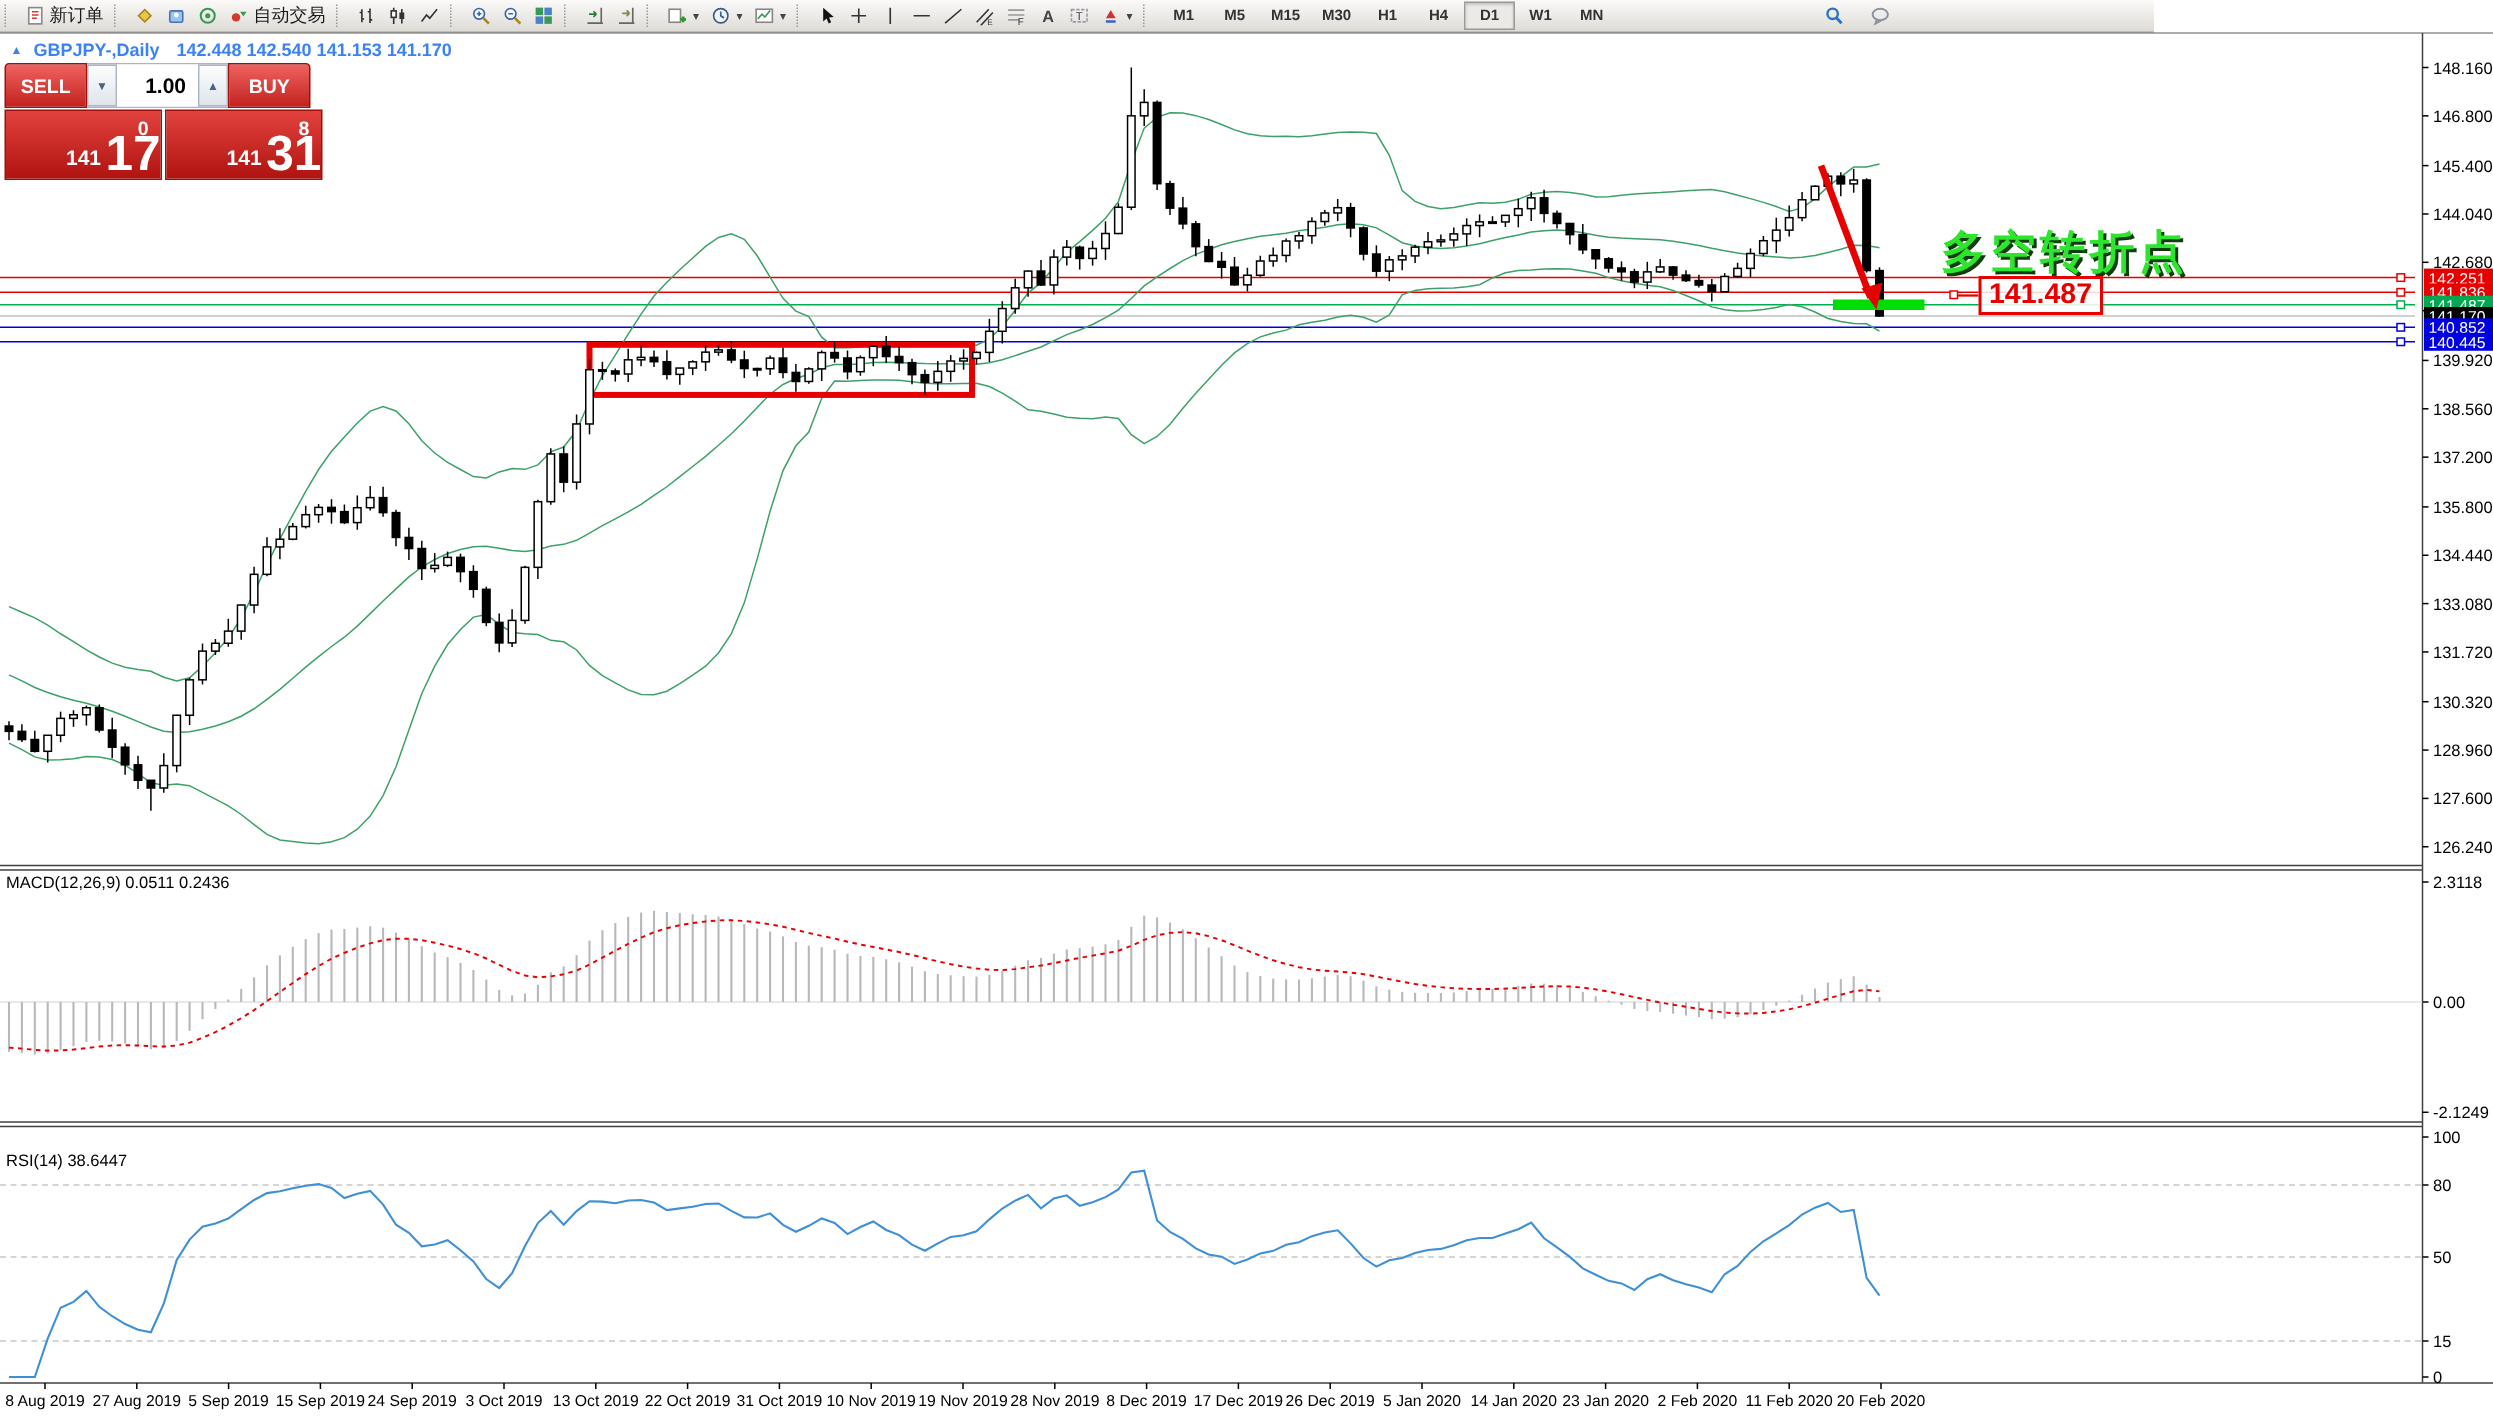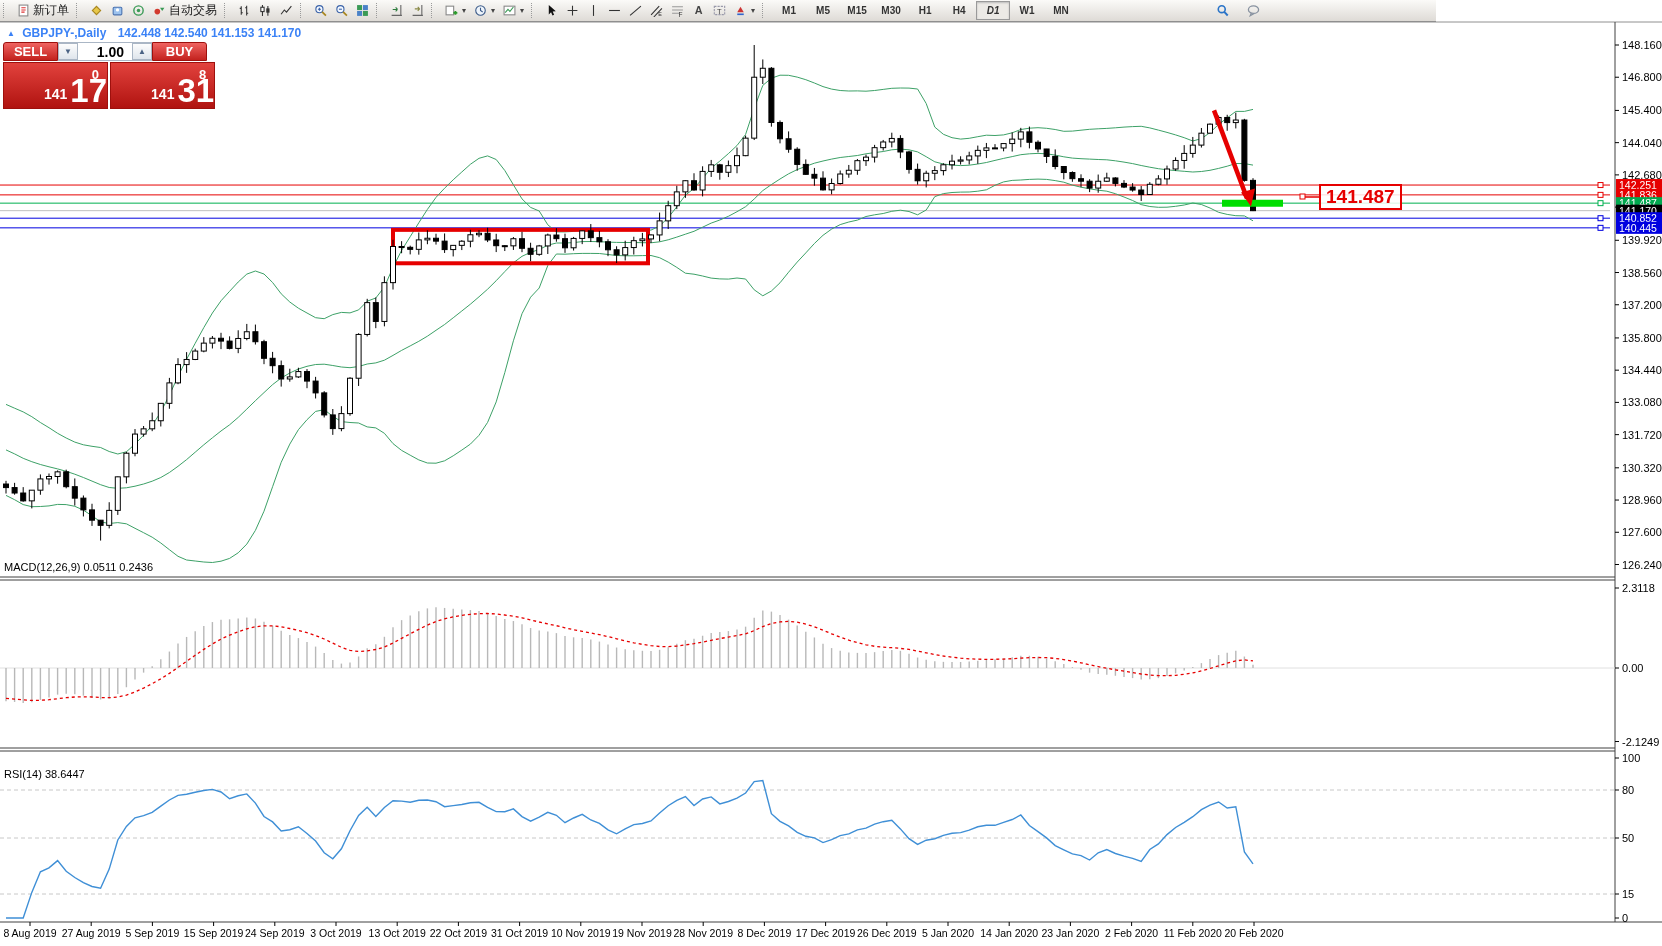--- a/index.html
+++ b/index.html
@@ -8,29 +8,29 @@
   
   #toolbar{position:absolute;left:0;top:0;width:1436px;height:21px;display:flex;align-items:center;
            background:linear-gradient(#fbfaf8,#dedbd6);border-bottom:1px solid #8f8f8f;z-index:40;}
   .grip{width:5px;height:15px;border-left:1px dotted #9a9a9a;margin:0 4px 0 3px;}
   .tb-btn{height:18px;display:inline-flex;align-items:center;gap:3px;padding:0 3px;border:1px solid transparent;
           font-size:12px;color:#1a1a1a;background:transparent;cursor:default;white-space:nowrap;}
   .tb-btn svg{display:block}
   .caret{font-size:8px;color:#444;margin-left:1px;}
   .tf{height:17px;min-width:24px;padding:0 4px;font-size:10px;font-weight:bold;color:#333;
       border:1px solid transparent;background:transparent;display:inline-flex;align-items:center;justify-content:center;}
-  .tf-active{background:#eceae6;border:1px solid #9a9a9a;box-shadow:inset 0 1px 2px #bbb;font-style:italic;}
+  .tf-active{background:#eceae6;border:1px solid #9a9a9a;box-shadow:inset 0 1px 2px #bbb;}
   #tb-right{margin-left:auto;margin-right:172px;display:flex;gap:10px;align-items:center;}
   
   #chart-title{position:absolute;left:7px;top:26px;z-index:30;font-size:12px;font-weight:bold;color:#3b82f6;}
   #chart-title .tri{font-size:8px;vertical-align:1px;margin-right:4px;}
   #chart-title .ohlc{font-weight:bold;margin-left:8px;}
   
   #trade-panel{position:absolute;left:3px;top:42px;width:204px;z-index:30;}
-  #tp-row1{display:flex;height:19px;}
+  #tp-row1{display:flex;height:30px;}
   .tp-btn{width:53px;background:linear-gradient(#ef6360,#c3221e);color:#fff;font-size:13px;font-weight:bold;
           display:flex;align-items:center;justify-content:center;border:1px solid #9e100d;}
   #tp-vol{flex:1;display:flex;border-top:1px solid #aab6c5;border-bottom:1px solid #aab6c5;background:#fff;}
   .spin{width:18px;background:linear-gradient(#fdfdfd,#dfe5ec);border:1px solid #aab6c5;color:#4a6284;
         font-size:8px;display:flex;align-items:center;justify-content:center;}
   #vol-input{flex:1;border:0;outline:0;font:bold 14px "Liberation Sans",sans-serif;text-align:right;padding-right:8px;width:40px;}
   #tp-row2{display:flex;gap:2px;margin-top:1px;height:47px;}
   .quote{position:relative;flex:1;background:linear-gradient(#e2423d,#b01310);color:#fff;border:1px solid #9e100d;
          display:flex;align-items:flex-end;justify-content:center;padding-bottom:2px;}
   .quote .pfx{font-size:14px;font-weight:bold;margin-right:3px;margin-bottom:4px;margin-left:40px;}
@@ -866,18 +866,19 @@
       <span class="sup">0</span>
     </div>
     <div class="quote">
       <span class="pfx">141</span>
       <span class="big">31</span>
       <span class="sup">8</span>
     </div>
   </div>
 </div>
 
-<div class="ind-label" style="left:4px;top:561px;text-align:right;">MACD(12,26,9) 0.0511 0.2436</div>
+<div class="ind-label" style="left:4px;top:583px;text-align:right;">MACD(12,26,9) 0.0511 0.2436</div>
 <div class="ind-label" style="left:4px;top:768px;">RSI(14) 38.6447</div>
 
+<div id="turning-point">多空转折点</div>
 <div id="price-tag">141.487</div>
 
 </div>
 
 </body></html>

